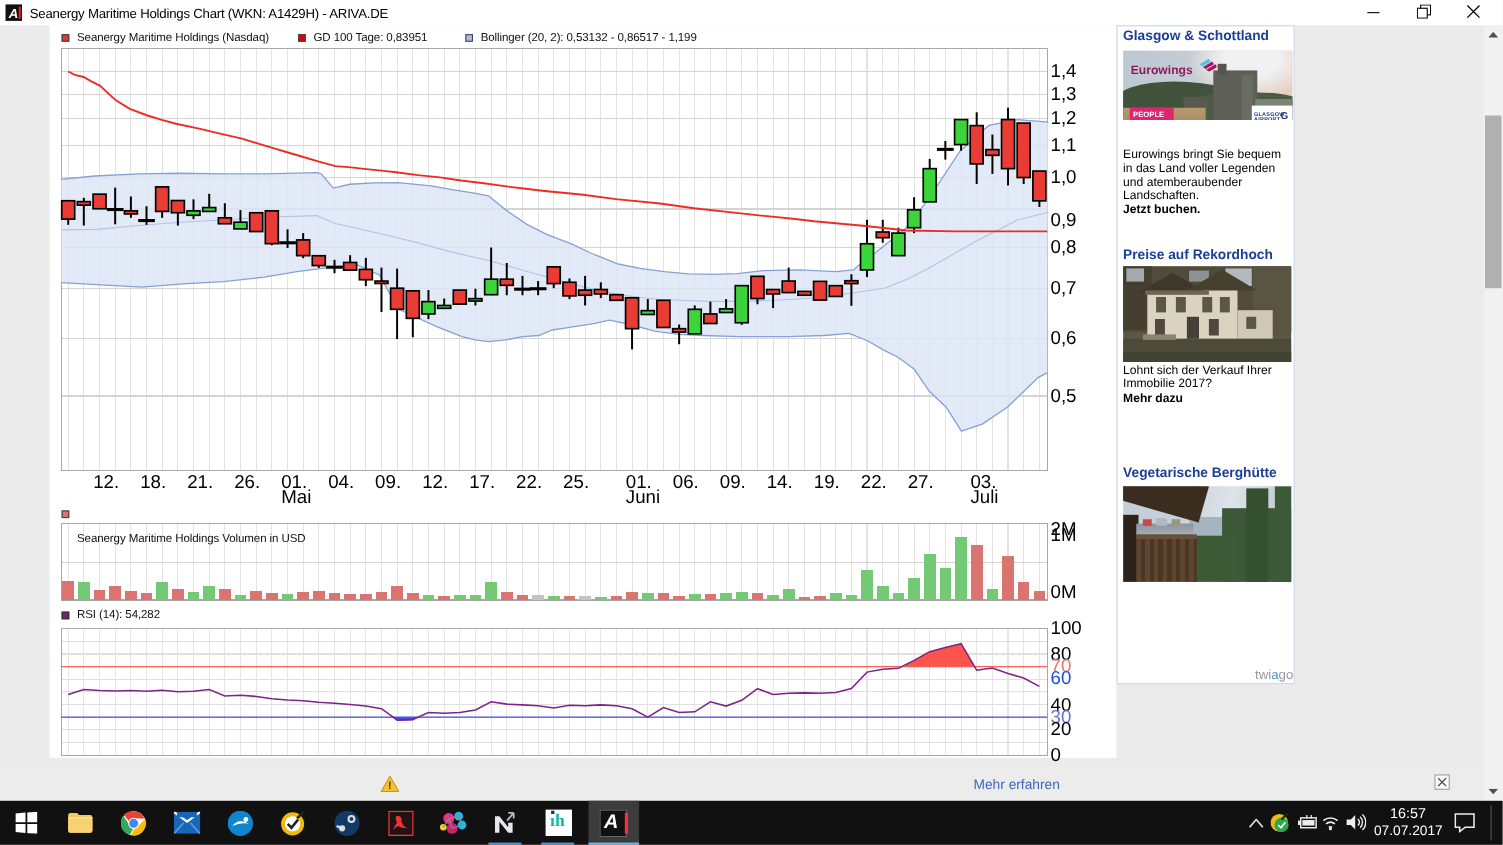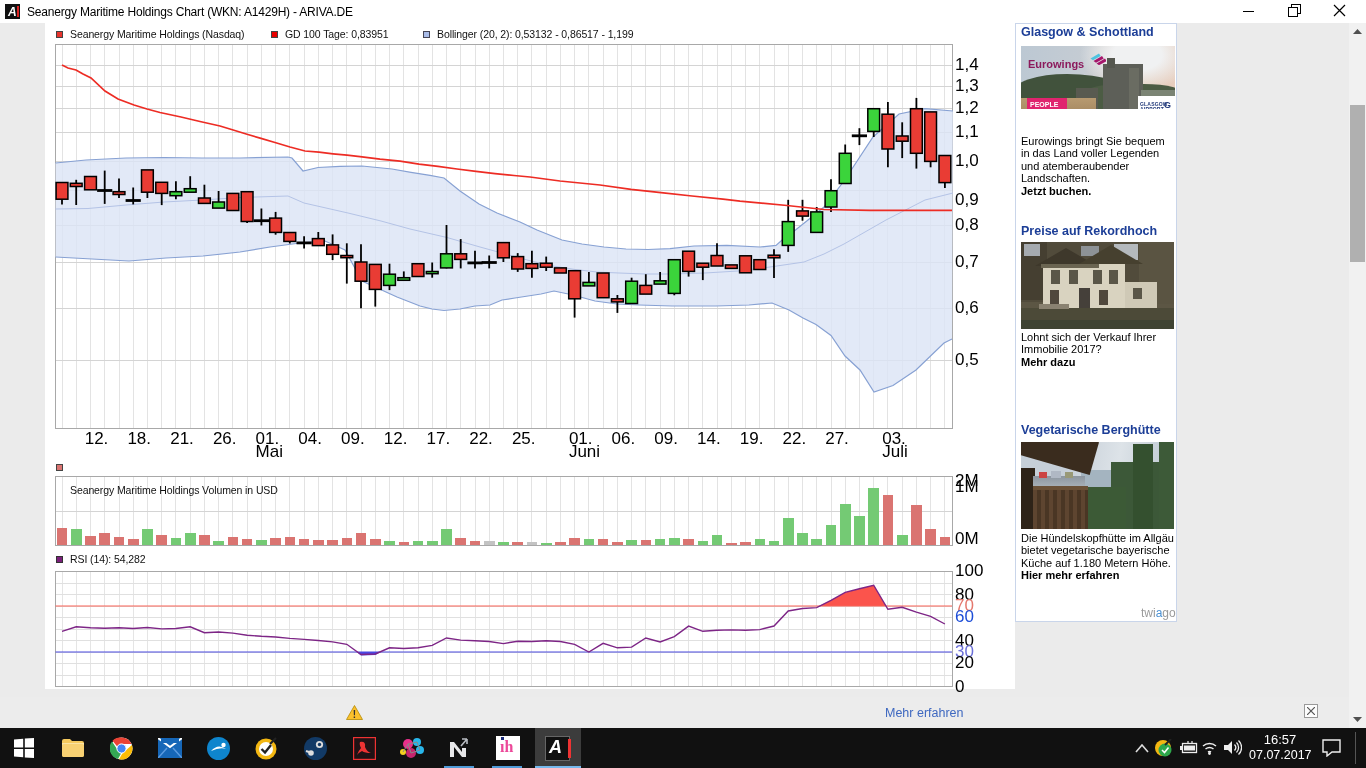--- a/index.html
+++ b/index.html
@@ -605,21 +605,20 @@
     <div class="abs" style="left:60px;top:45px;width:45px;height:42px;background:#3c5a36"></div>
     <div class="abs" style="left:-10px;top:-12px;width:85px;height:34px;background:#3a2c1e;transform:rotate(16deg)"></div>
     <div class="abs" style="left:0px;top:26px;width:14px;height:61px;background:#2e2318"></div>
     <div class="abs" style="left:12px;top:34px;width:52px;height:12px;background:linear-gradient(#8c959f,#aab3bb)"></div>
     <div class="abs" style="left:18px;top:30px;width:8px;height:6px;background:#c44"></div>
     <div class="abs" style="left:30px;top:29px;width:10px;height:7px;background:#b0b8c4"></div>
     <div class="abs" style="left:44px;top:30px;width:8px;height:6px;background:#997"></div>
     <div class="abs" style="left:12px;top:44px;width:55px;height:43px;background:repeating-linear-gradient(90deg,#5e4530 0 4px,#4a3624 4px 8px)"></div>
     <div class="abs" style="left:12px;top:44px;width:55px;height:4px;background:#6b5138"></div>
   </div>
-  <div class="adt" style="top:508px">Die Hündelskopfhütte im Allgäu<br>bietet vegetarische bayerische<br>Küche auf 1.180 Metern Höhe.<br><b>Hier mehr erfahren</b></div>
   <div class="abs" style="left:125px;top:582px;font-size:12px;color:#9a9a9a">twi<span style="color:#4a90d2">a</span>go</div>
 </div>
 
 <div class="abs" style="left:1349px;top:23px;width:17px;height:705px;background:#f1f1f1">
   <svg class="abs" style="left:4px;top:6px" width="9" height="6">
       <path d="M0 5 L4.5 0 L9 5 Z" fill="#505050"></path>
     </svg>
   <div class="abs" style="left:1px;top:82px;width:15px;height:157px;background:#b0b0b0"></div>
   <svg class="abs" style="left:4px;top:694px" width="9" height="6">
       <path d="M0 0 L4.5 5 L9 0 Z" fill="#505050"></path>
@@ -691,21 +690,21 @@
       <circle cx="21" cy="13" r="4" fill="#28b6ea"></circle>
       <circle cx="12" cy="16" r="5" fill="#c5256e"></circle>
       <circle cx="4" cy="15" r="3" fill="#f5d020"></circle>
       <path d="M9 7 L18 5 M18 5 L21 13 M21 13 L12 16 M12 16 L9 7 M4 15 L9 7" stroke="#888" stroke-width="1"></path>
     </svg>
   <svg class="abs" style="left:448px;top:10px" width="22" height="20">
       <path d="M2 19 L2 4 L6 4 L14 14 L14 10 L18 10 L18 19 L14 19 L6 9 L6 19 Z" fill="#e8e8ea"></path>
       <path d="M13 8 L19 1 M19 1 L19 6 M19 1 L14 1" stroke="#b8bcc2" stroke-width="1.6" fill="none"></path>
     </svg>
   <div class="abs" style="left:496px;top:8px;width:24px;height:24px;background:#fff"></div>
-  <div class="abs" style="left:500px;top:10px;font-size:16px;font-weight:bold;color:#ec4899;font-family:'Liberation Serif',serif">ıh</div>
+  <div class="abs" style="left:500px;top:10px;font-size:16px;font-weight:bold;color:#14b8a6;font-family:'Liberation Serif',serif">ıh</div>
   <div class="abs" style="left:501px;top:9px;width:3px;height:3px;background:#1a2a7a"></div>
   <div class="abs" style="left:535px;top:0;width:46px;height:40px;background:#3c3c3c"></div>
   <div class="abs" style="left:545px;top:8px;width:25px;height:25px;background:#111;border:1px solid #666"></div>
   <div class="abs" style="left:549px;top:9px;font-size:18px;font-weight:bold;font-style:italic;color:#fff">A</div>
   <div class="abs" style="left:568px;top:11px;width:3px;height:19px;background:#e33"></div>
   <div class="abs" style="left:444px;top:38px;width:30px;height:2px;background:#4f9bd8"></div>
   <div class="abs" style="left:492px;top:38px;width:30px;height:2px;background:#4f9bd8"></div>
   <div class="abs" style="left:535px;top:38px;width:46px;height:2px;background:#76b9ed"></div>
   <svg class="abs" style="left:1135px;top:16px" width="14" height="9">
       <path d="M1 8 L7 1 L13 8" fill="none" stroke="#ddd" stroke-width="1.6"></path>

